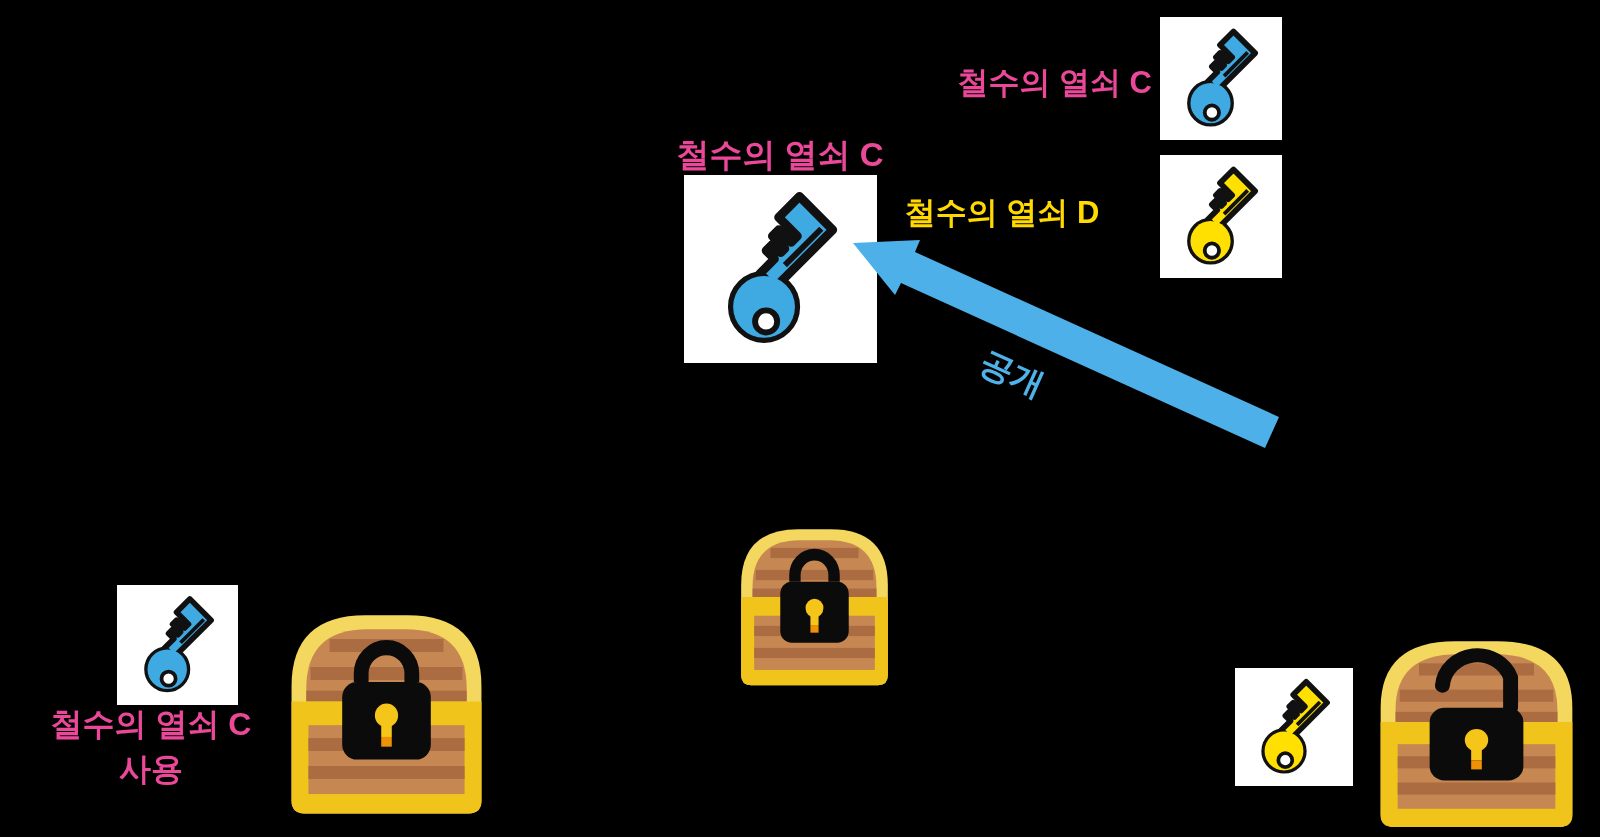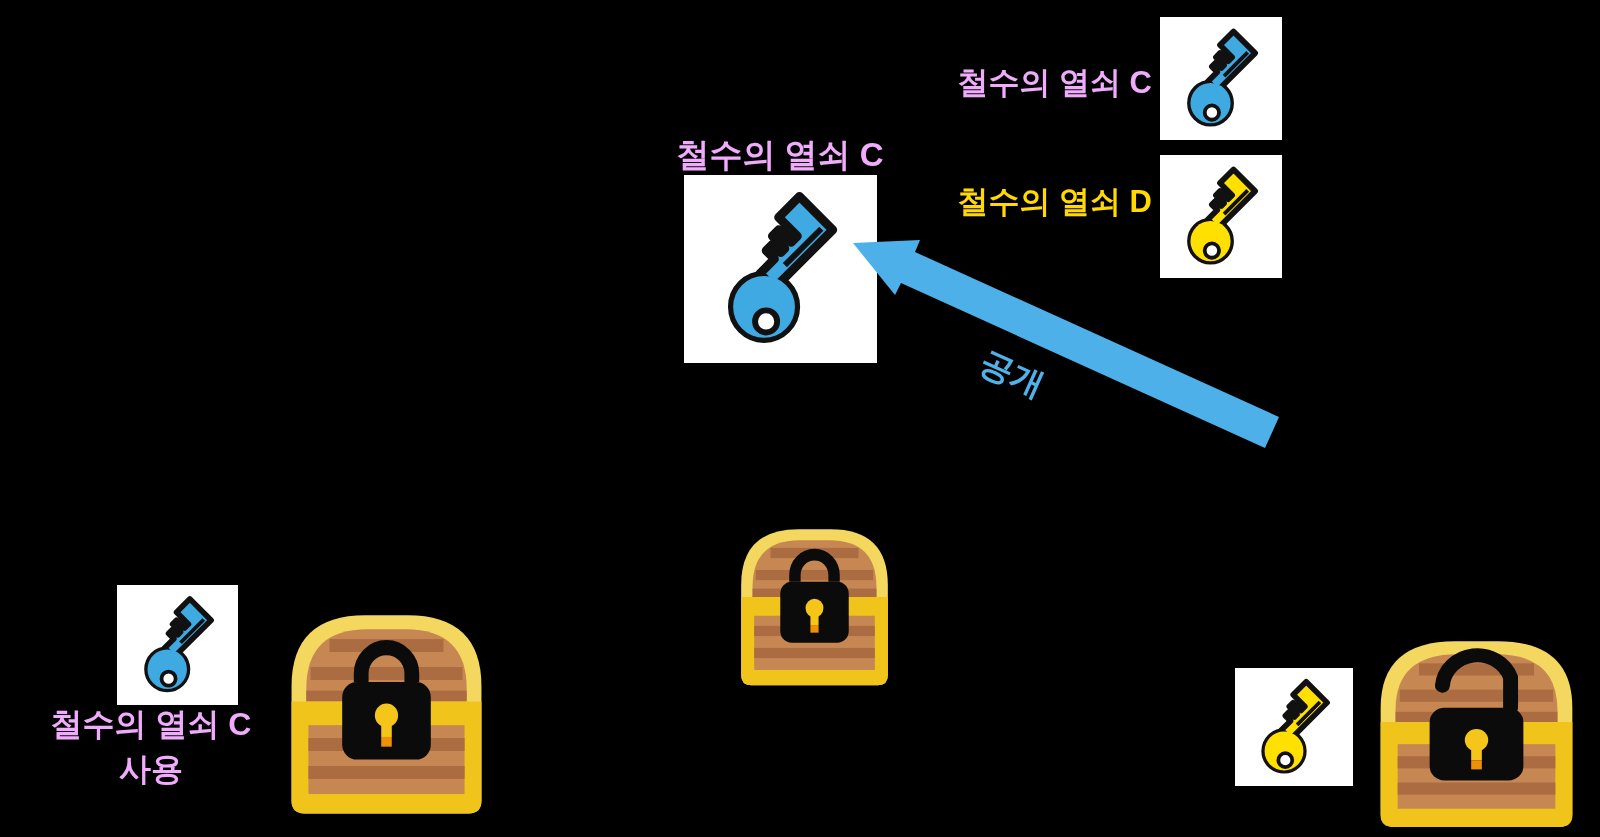--- a/index.html
+++ b/index.html
@@ -3,26 +3,26 @@
 <meta charset="utf-8">
 <style>
   html,body{margin:0;padding:0;background:#000;}
   .stage{
     position:relative;width:1600px;height:837px;background:#000000;overflow:hidden;
     font-family:"Liberation Sans","DejaVu Sans",sans-serif;font-weight:bold;
   }
   .white-box{position:absolute;background:#ffffff;display:flex;align-items:center;justify-content:center;}
   .white-box svg{width:94%;height:94%;}
   .label{position:absolute;font-weight:bold;white-space:nowrap;}
-  .label.blue{color:#f0abfc;}
+  .label.blue{color:#ec4899;}
   .label.yellow{color:#FFD900;}
   .center-label{left:600px;top:133px;width:360px;text-align:center;font-size:33px;}
   .legend-label{width:300px;text-align:right;font-size:31px;}
   .legend-label.c{left:852px;top:62px;}
-  .legend-label.d{left:852px;top:181px;}
+  .legend-label.d{left:852px;top:192px;text-align:center;}
   .publish-label{left:932px;top:352px;width:160px;text-align:center;font-size:33px;
     color:#4FB2E9;transform:rotate(24deg);transform-origin:center;}
   .use-caption{left:20px;top:702px;width:262px;text-align:center;font-size:32px;line-height:45px;}
   .chest{position:absolute;}
   .chest svg{width:100%;height:100%;}
   .overlay{position:absolute;left:0;top:0;width:1600px;height:837px;pointer-events:none;}
   .defs-holder{position:absolute;width:0;height:0;overflow:hidden;}
 </style>
 </head>
 <body>

